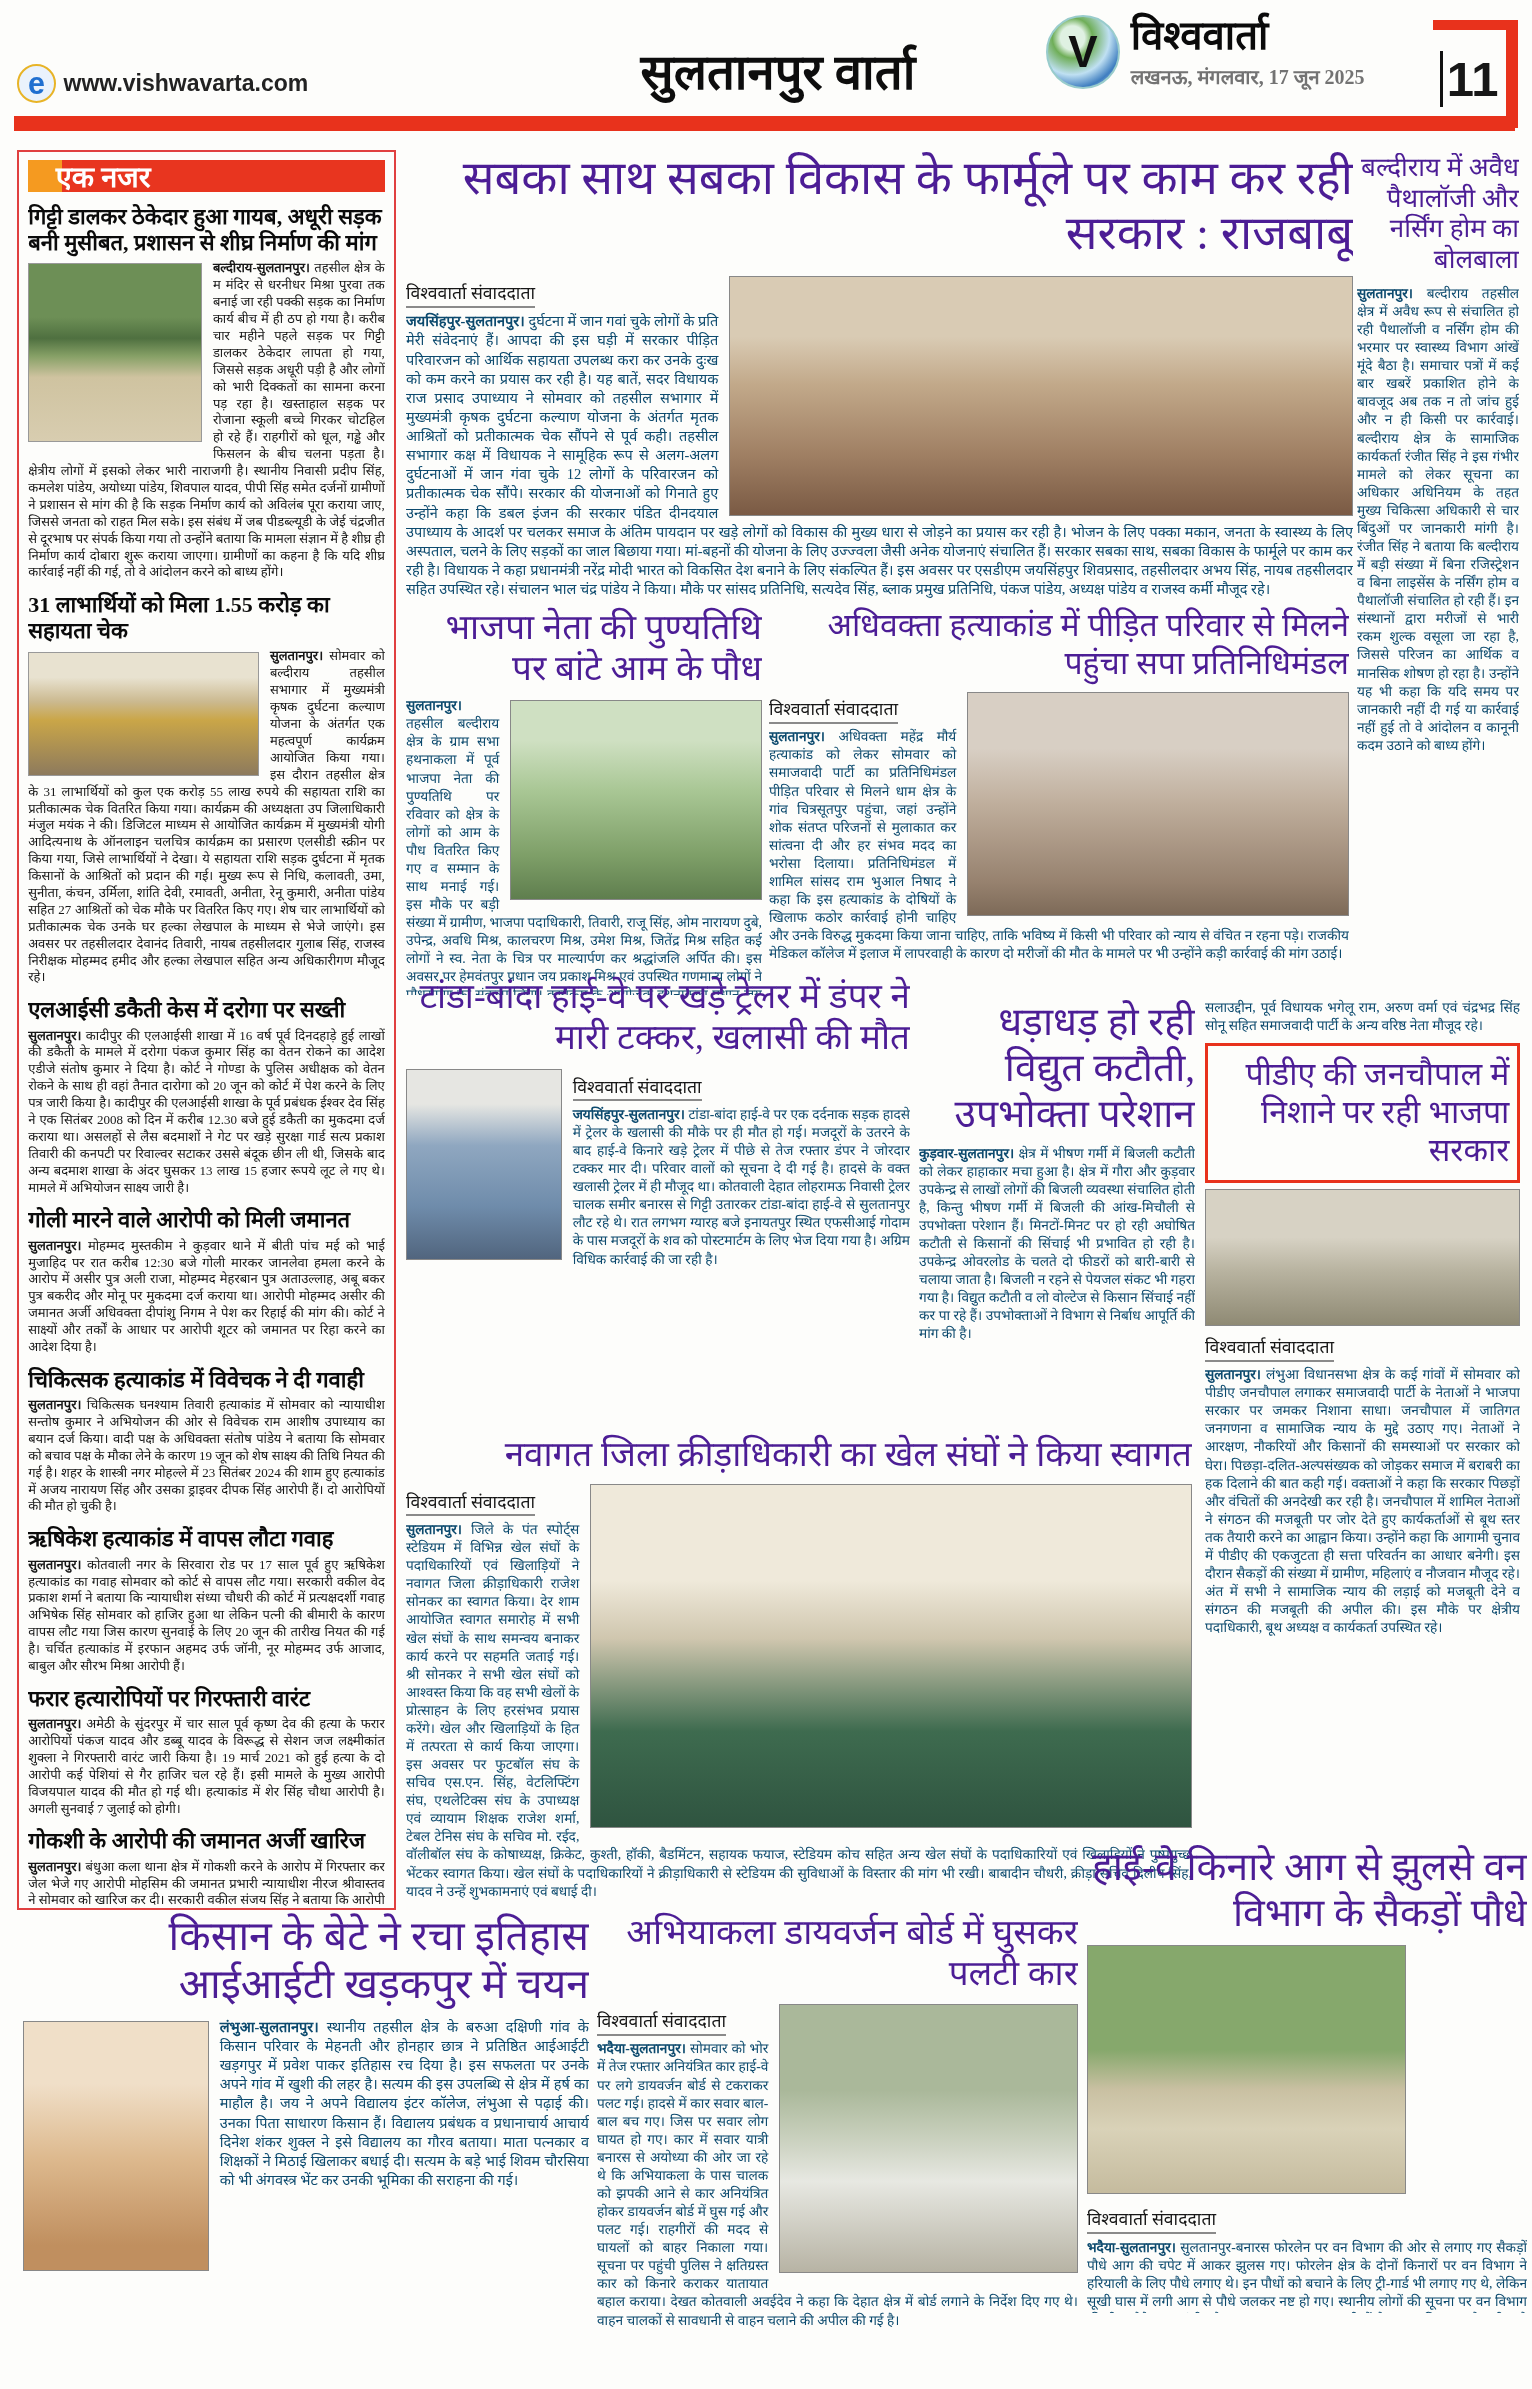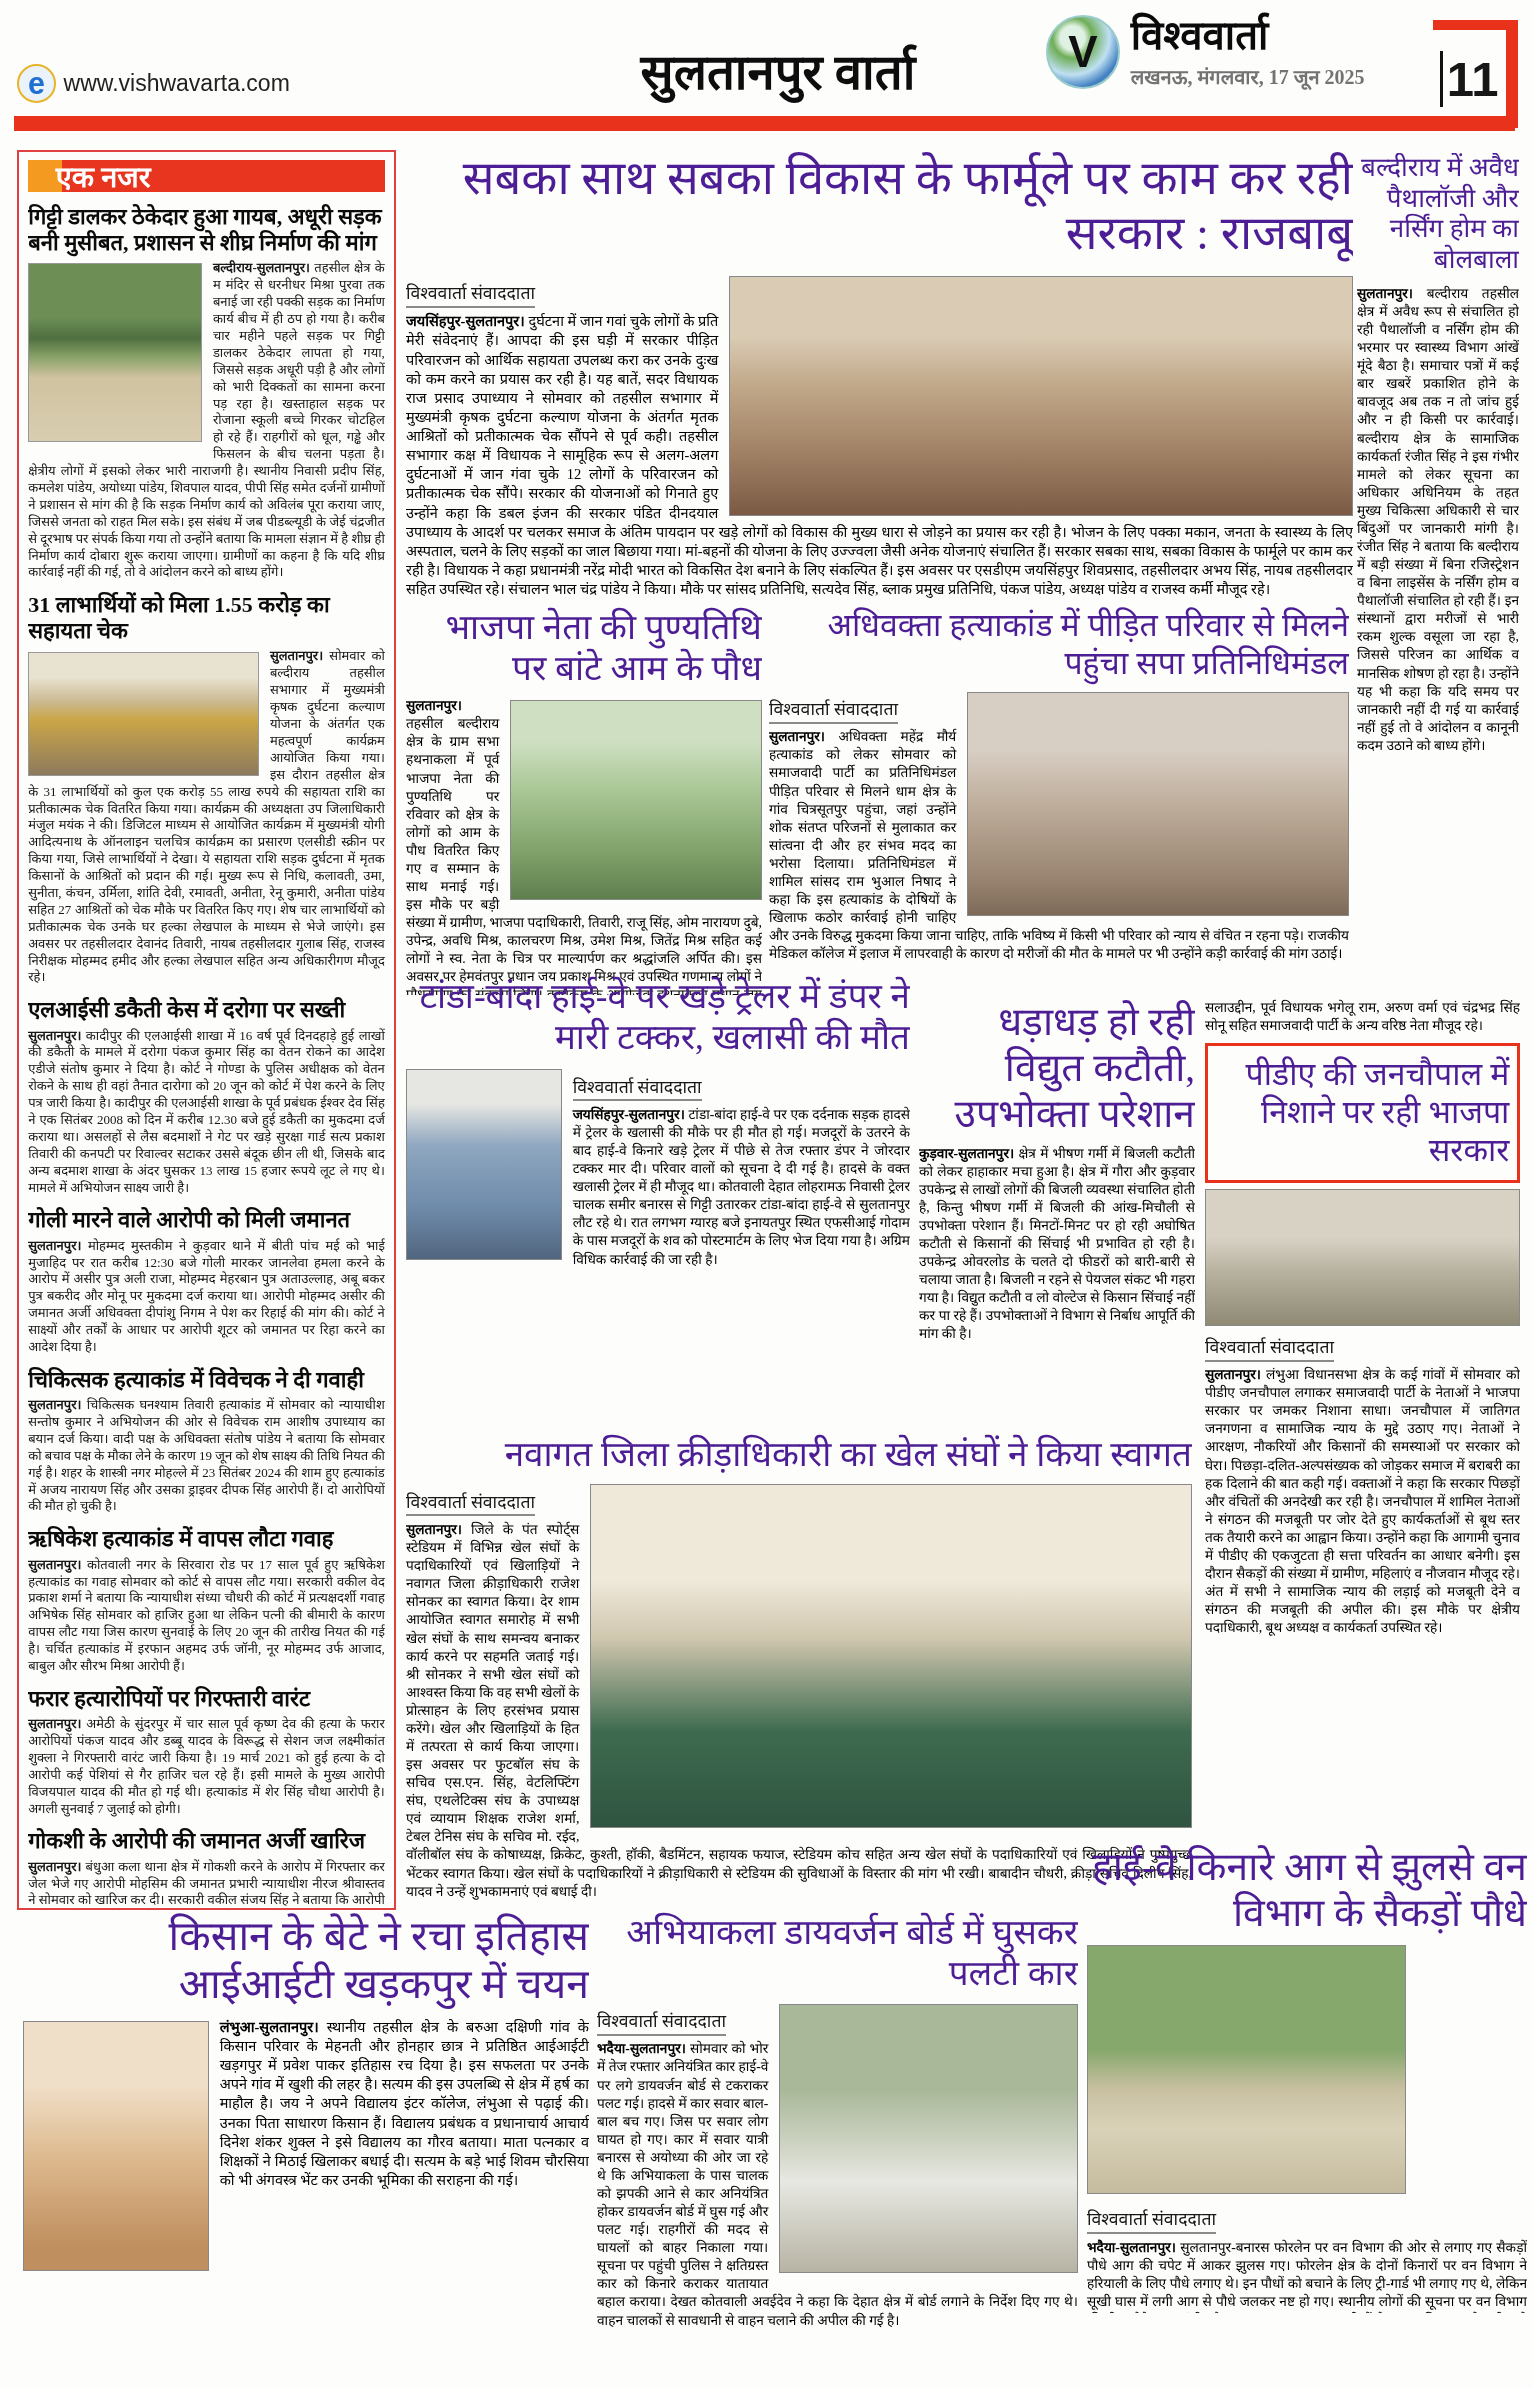--- a/index.html
+++ b/index.html
@@ -2,40 +2,40 @@
 <html style="font-size:12.2px"><head>
 <meta charset="utf-8">
 <style>
   html,body{margin:0;padding:0;background:#fff;}
   body{font-family:"Liberation Serif","DejaVu Serif",serif;color:#171717;}
   #page{position:relative;width:1533px;height:2389px;background:#fdfdfb;overflow:hidden;}
   
   .hdr-url{position:absolute;left:17px;top:64px;display:flex;align-items:center;gap:7.6px;}
   .ie-ic{width:35px;height:35px;border-radius:50%;border:2.3px solid #e8b427;display:flex;align-items:center;justify-content:center;
     color:#1f6fd0;font-weight:bold;font-size:30.5px;font-family:"Liberation Sans",sans-serif;background:#eaf2fc;}
-  .hdr-url .u1{font-size:23px;font-weight:normal;color:#222;font-family:"Liberation Sans",sans-serif;}
+  .hdr-url .u1{font-size:23px;font-weight:bold;color:#222;font-family:"Liberation Sans",sans-serif;}
   .hdr-sec{position:absolute;left:427px;top:37px;width:702px;text-align:center;font-size:49px;font-weight:bold;color:#0d0d0d;}
   .masthead{position:absolute;left:1046px;top:15.3px;display:flex;gap:10.7px;align-items:flex-start;}
   .vlogo{width:70px;height:70px;border-radius:50%;background:radial-gradient(circle at 35% 30%,#dff1e2 0 18%,#6fae58 30%,#bfe0f2 55%,#3f7ec0 75%,#dfeefa 100%);
     border:2.3px solid #9cc;display:flex;align-items:center;justify-content:center;font-size:44px;font-weight:bold;color:#111;font-family:"Liberation Sans",sans-serif;}
   .mast-txt .m1{font-size:40px;font-weight:bold;color:#0a0a0a;line-height:1.05;}
   .mast-txt .m2{font-size:20px;font-weight:bold;color:#737373;margin-top:6.1px;}
   .pgnum{position:absolute;right:15.3px;top:20px;width:73px;height:98px;border-top:10.7px solid #e8321c;border-right:12.2px solid #e8321c;
     display:flex;align-items:center;justify-content:center;}
   .pgnum .n{border-left:3.1px solid #111;padding-left:4px;font-size:49px;font-weight:bold;font-family:"Liberation Sans",sans-serif;}
   .redbar{position:absolute;left:13.7px;top:116px;width:1501px;height:15.3px;background:#e8321c;}
   
   .story{position:absolute;overflow:hidden;}
   .hl{font-weight:normal;color:#4c1d95;text-align:right;line-height:1.18;}
   .hl-xl{font-size:47px;}
   .hl-lg{font-size:35px;}
   .hl-md{font-size:39px;}
   .byline{font-size:17.6px;font-weight:normal;border-bottom:2.3px solid #8a8a8a;display:inline-block;padding-bottom:1.5px;margin:7.6px 0 4.6px 0;}
   .dl{font-weight:bold;}
-  .body{font-size:13.7px;line-height:1.32;text-align:justify;color:#000000;}
+  .body{font-size:13.7px;line-height:1.32;text-align:justify;color:#0c4a6e;}
   .body.lg{font-size:14.5px;}
   .photo{border:0.8px solid #888;box-sizing:border-box;}
   .fl{float:left;margin:3.1px 10.7px 4.6px 0;}
   .fr{float:right;margin:3.1px 0 4.6px 10.7px;}
   
   #left-box{position:absolute;left:17px;top:150px;width:379px;height:1760px;border:2.3px solid #e04040;box-sizing:border-box;padding:7.6px 9.2px;overflow:hidden;}
   .banner{height:32px;background:linear-gradient(90deg,#f59a20 0 34px,#e8351f 34px 100%);display:flex;align-items:center;margin-bottom:9.2px;}
   .banner span{color:#fff;font-weight:bold;font-size:29px;padding-left:27.5px;}
   .brief{margin-bottom:7.6px;overflow:hidden;}
   .brief .b-title{font-size:22px;font-weight:bold;line-height:1.18;margin:3.1px 0 4.6px 0;color:#0b0b0b;}

